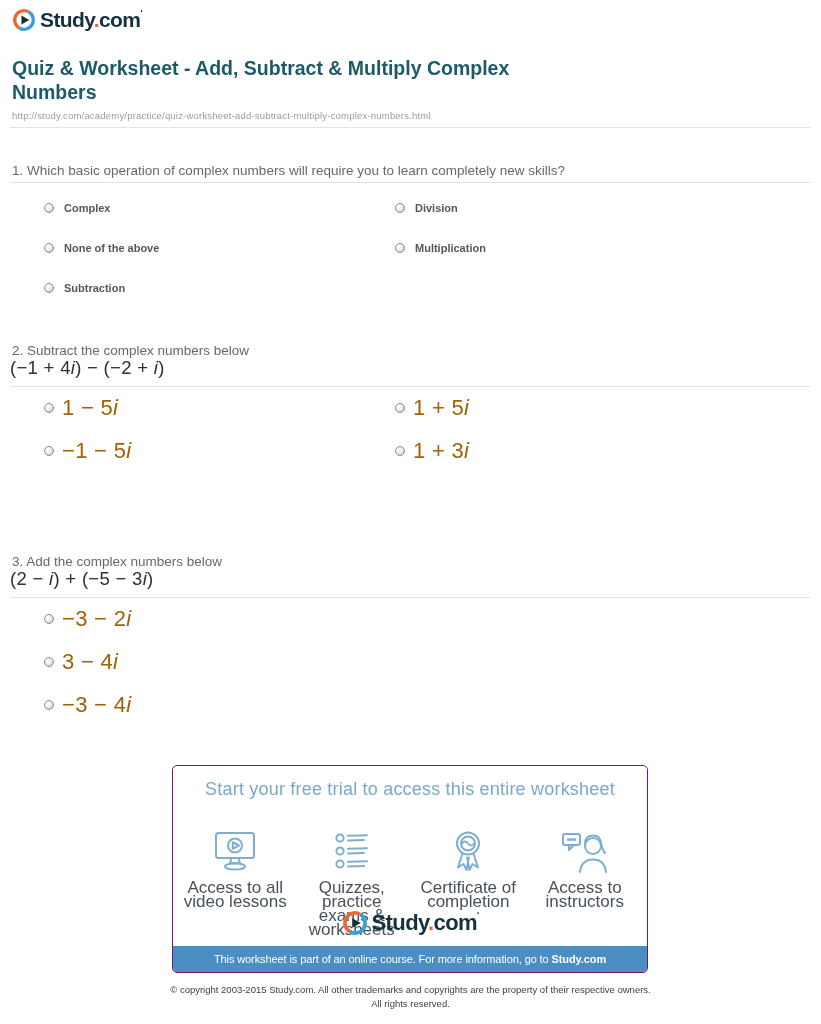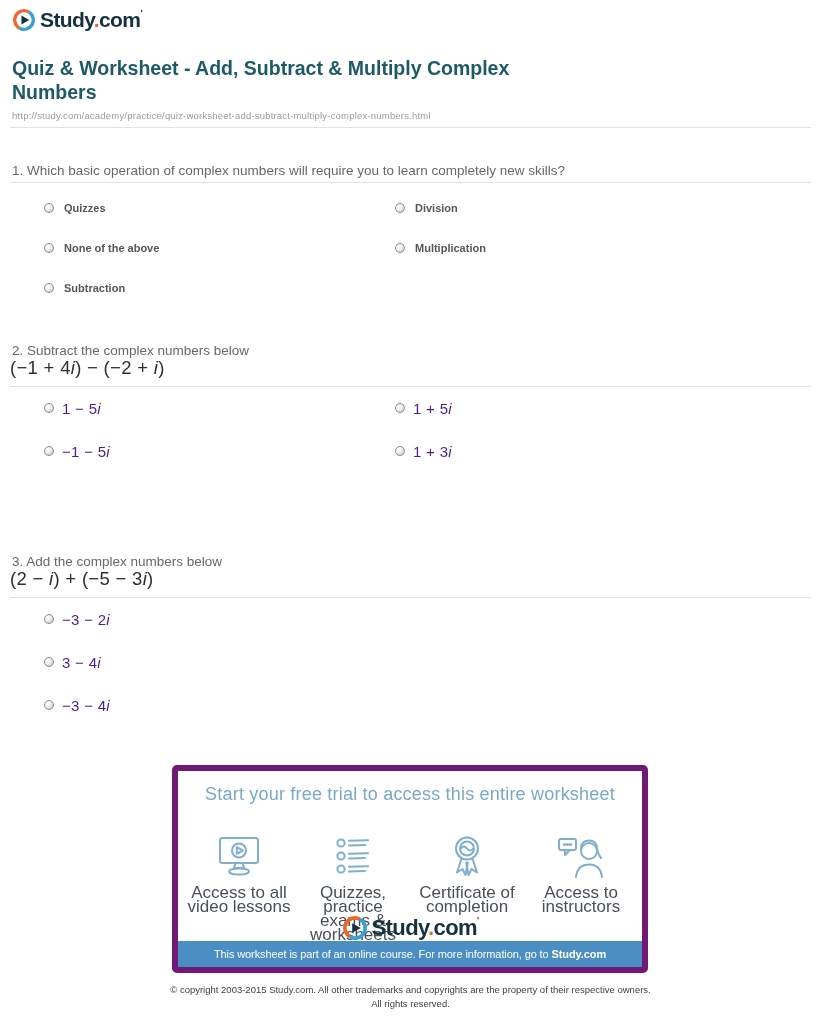--- a/index.html
+++ b/index.html
@@ -57,26 +57,26 @@
   #q2-opts { top:396px; }
   #q3-opts { top:607px; }
 
   .radio {
     width:10px; height:10px; border-radius:50%;
     border:1px solid #8e8e8e;
     background:radial-gradient(circle at 32% 32%, #ffffff 0%, #ececec 45%, #b9b9b9 100%);
     flex:0 0 10px;
   }
   .opt-label-text { margin-left:10px; font-size:11px; font-weight:bold; color:#565656; }
-  .opt-label-math { margin-left:8px; font-size:15px; color:#4c1d95; letter-spacing:0.3px; }
+  .opt-label-math { margin-left:8px; font-size:22px; color:#a16207; letter-spacing:0.3px; }
 
   
   #cta-box {
     left:172px; top:765px; width:476px; height:208px;
-    background:#fff; border:6px solid #701a75; border-radius:5px;
+    background:#fff; border:1px solid #701a75; border-radius:5px;
     box-shadow:0 1px 2px rgba(0,0,0,0.05);
     overflow:hidden;
   }
   #cta-heading {
     top:13px; left:0; right:0; text-align:center;
     font-size:18px; letter-spacing:0.2px;
     color:var(--cta-heading-color,#79a9c6);
   }
   #cta-subheading {
     top:39px; left:0; right:0; text-align:center;
@@ -117,21 +117,21 @@
 <h1 class="abs" id="page-title">Quiz &amp; Worksheet - Add, Subtract &amp; Multiply Complex Numbers</h1>
 <div class="abs" id="page-url">http://study.com/academy/practice/quiz-worksheet-add-subtract-multiply-complex-numbers.html</div>
 <div class="abs rule" id="rule-top"></div>
 
 <div class="abs q-text" id="q1-text">1. Which basic operation of complex numbers will require you to learn completely new skills?</div>
 <div class="abs rule" id="rule-q1"></div>
 <div class="abs opts opts-text" id="q1-opts">
   <div class="col-left">
     <div class="opt">
       <span class="radio"></span>
-      <span class="opt-label-text">Quizzes</span>
+      <span class="opt-label-text">Complex</span>
     </div>
     <div class="opt">
       <span class="radio"></span>
       <span class="opt-label-text">None of the above</span>
     </div>
     <div class="opt">
       <span class="radio"></span>
       <span class="opt-label-text">Subtraction</span>
     </div>
   </div>

